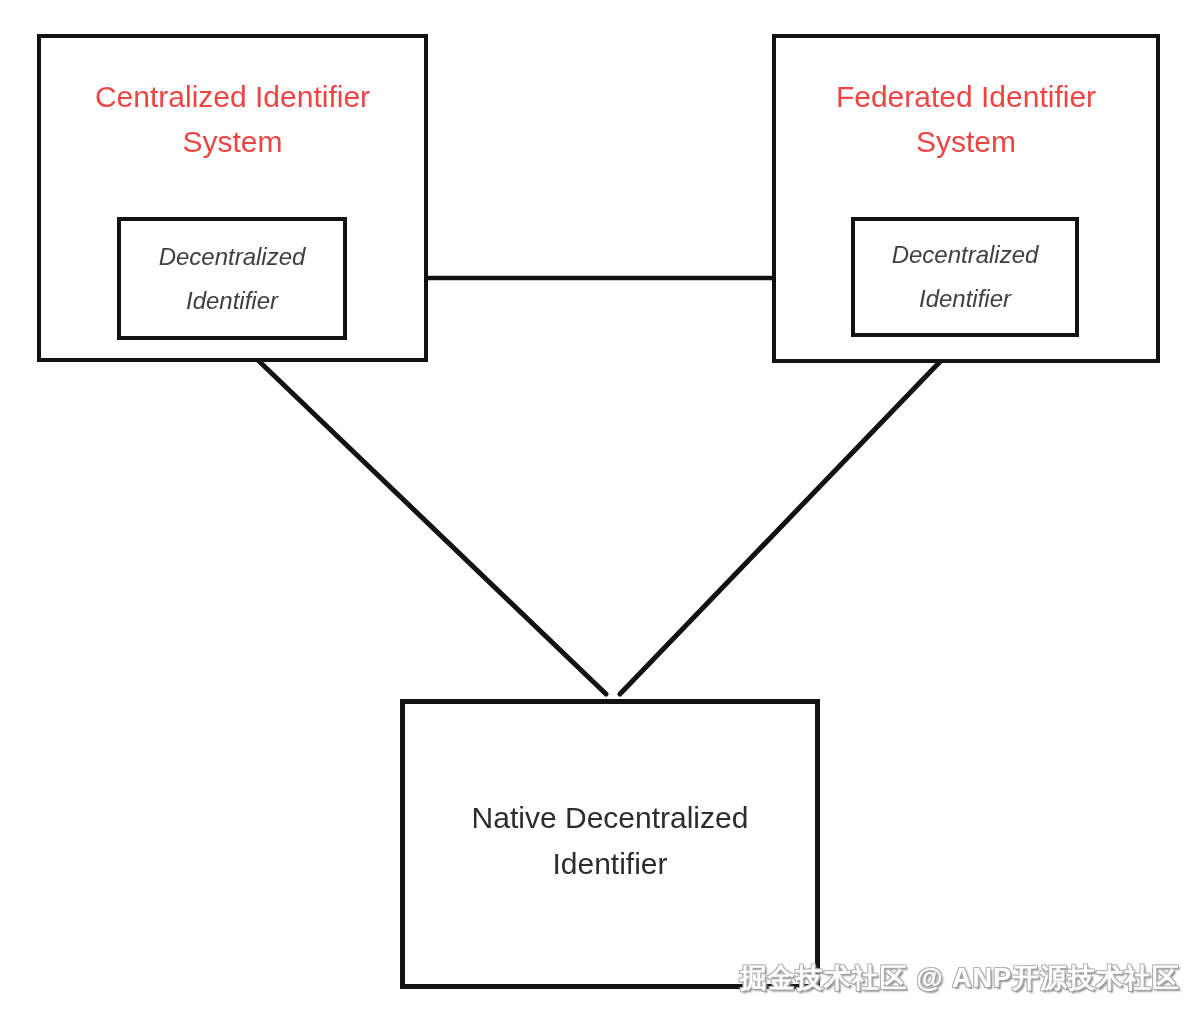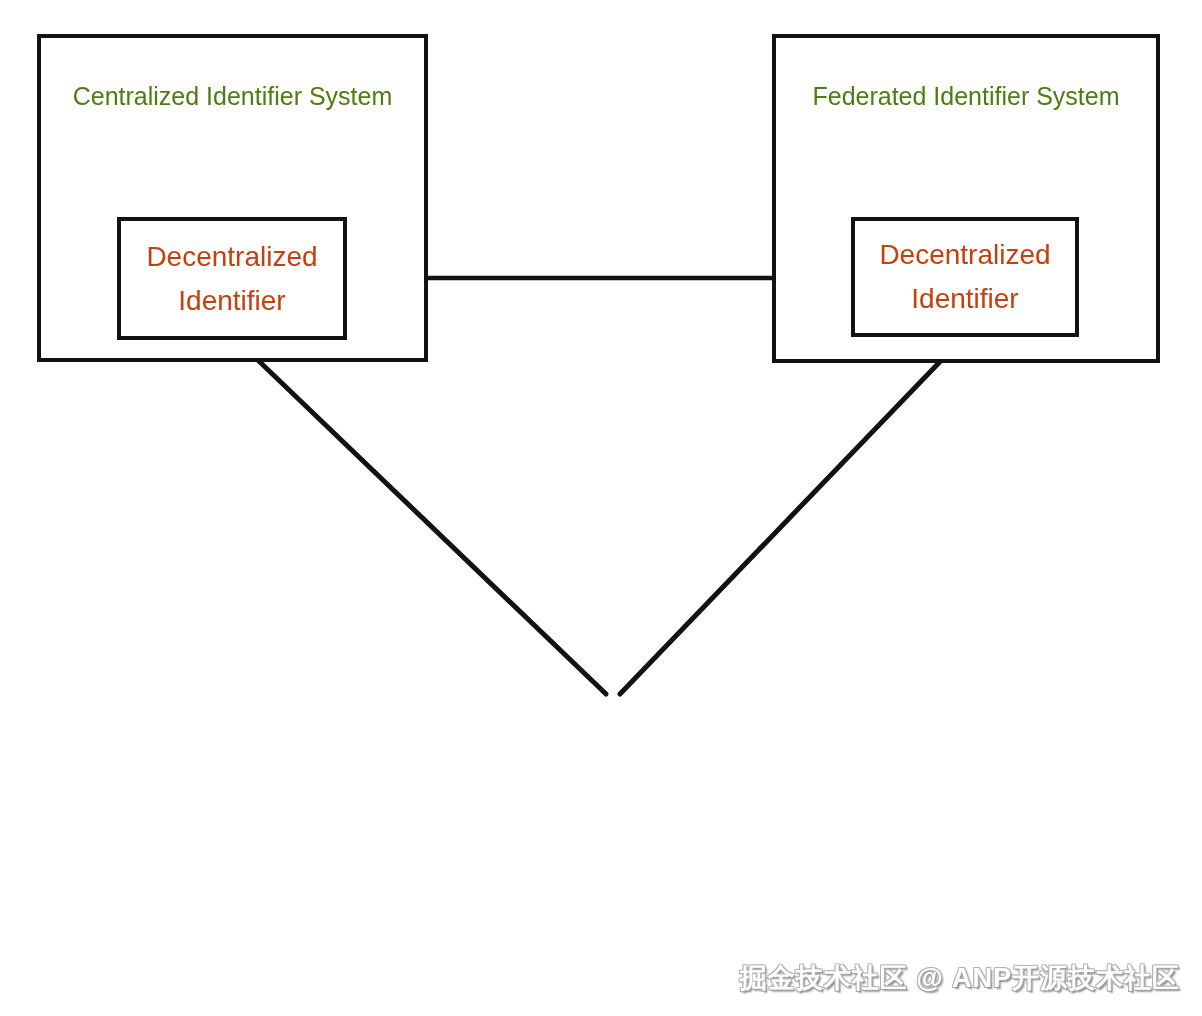--- a/index.html
+++ b/index.html
@@ -37,23 +37,23 @@
   #box-federated {
     left: 772px;
     top: 34px;
     width: 388px;
     height: 329px;
   }
   .sys-title {
     margin: 36px auto 0 auto;
     width: 330px;
     text-align: center;
-    font-size: 25px;
+    font-size: 30px;
     line-height: 45px;
-    color: #4d7c0f;
+    color: #ef4444;
   }
   .inner-box {
     position: absolute;
     box-sizing: border-box;
     border: 4px solid #121212;
     background: #ffffff;
     display: flex;
     align-items: center;
     justify-content: center;
     text-align: center;
@@ -65,23 +65,24 @@
     height: 123px;
   }
   #box-did-right {
     left: 851px;
     top: 217px;
     width: 228px;
     height: 120px;
   }
   .inner-label {
     width: 200px;
-    font-size: 28px;
+    font-size: 24px;
     line-height: 44px;
-    color: #c2410c;
+    color: #404040;
+    font-style: italic;
   }
   #box-native {
     position: absolute;
     box-sizing: border-box;
     left: 400px;
     top: 699px;
     width: 420px;
     height: 290px;
     border: 5px solid #121212;
     background: #ffffff;
@@ -135,16 +136,19 @@
   </div>
 
   <div class="inner-box" id="box-did-left">
     <div class="inner-label">Decentralized Identifier</div>
   </div>
 
   <div class="inner-box" id="box-did-right">
     <div class="inner-label">Decentralized Identifier</div>
   </div>
 
+  <div id="box-native">
+    <div class="native-label">Native Decentralized Identifier</div>
+  </div>
 
   <div class="watermark">掘金技术社区 @ ANP开源技术社区</div>
 
 </div>
 
 </body></html>

